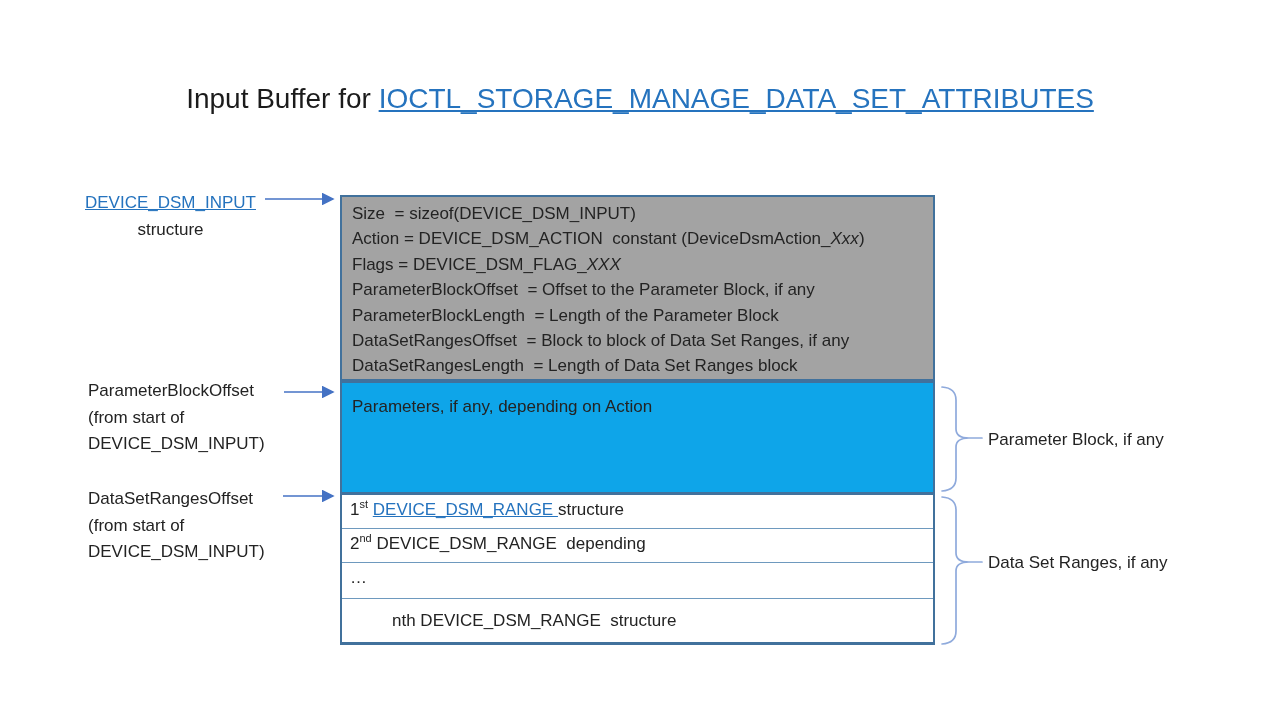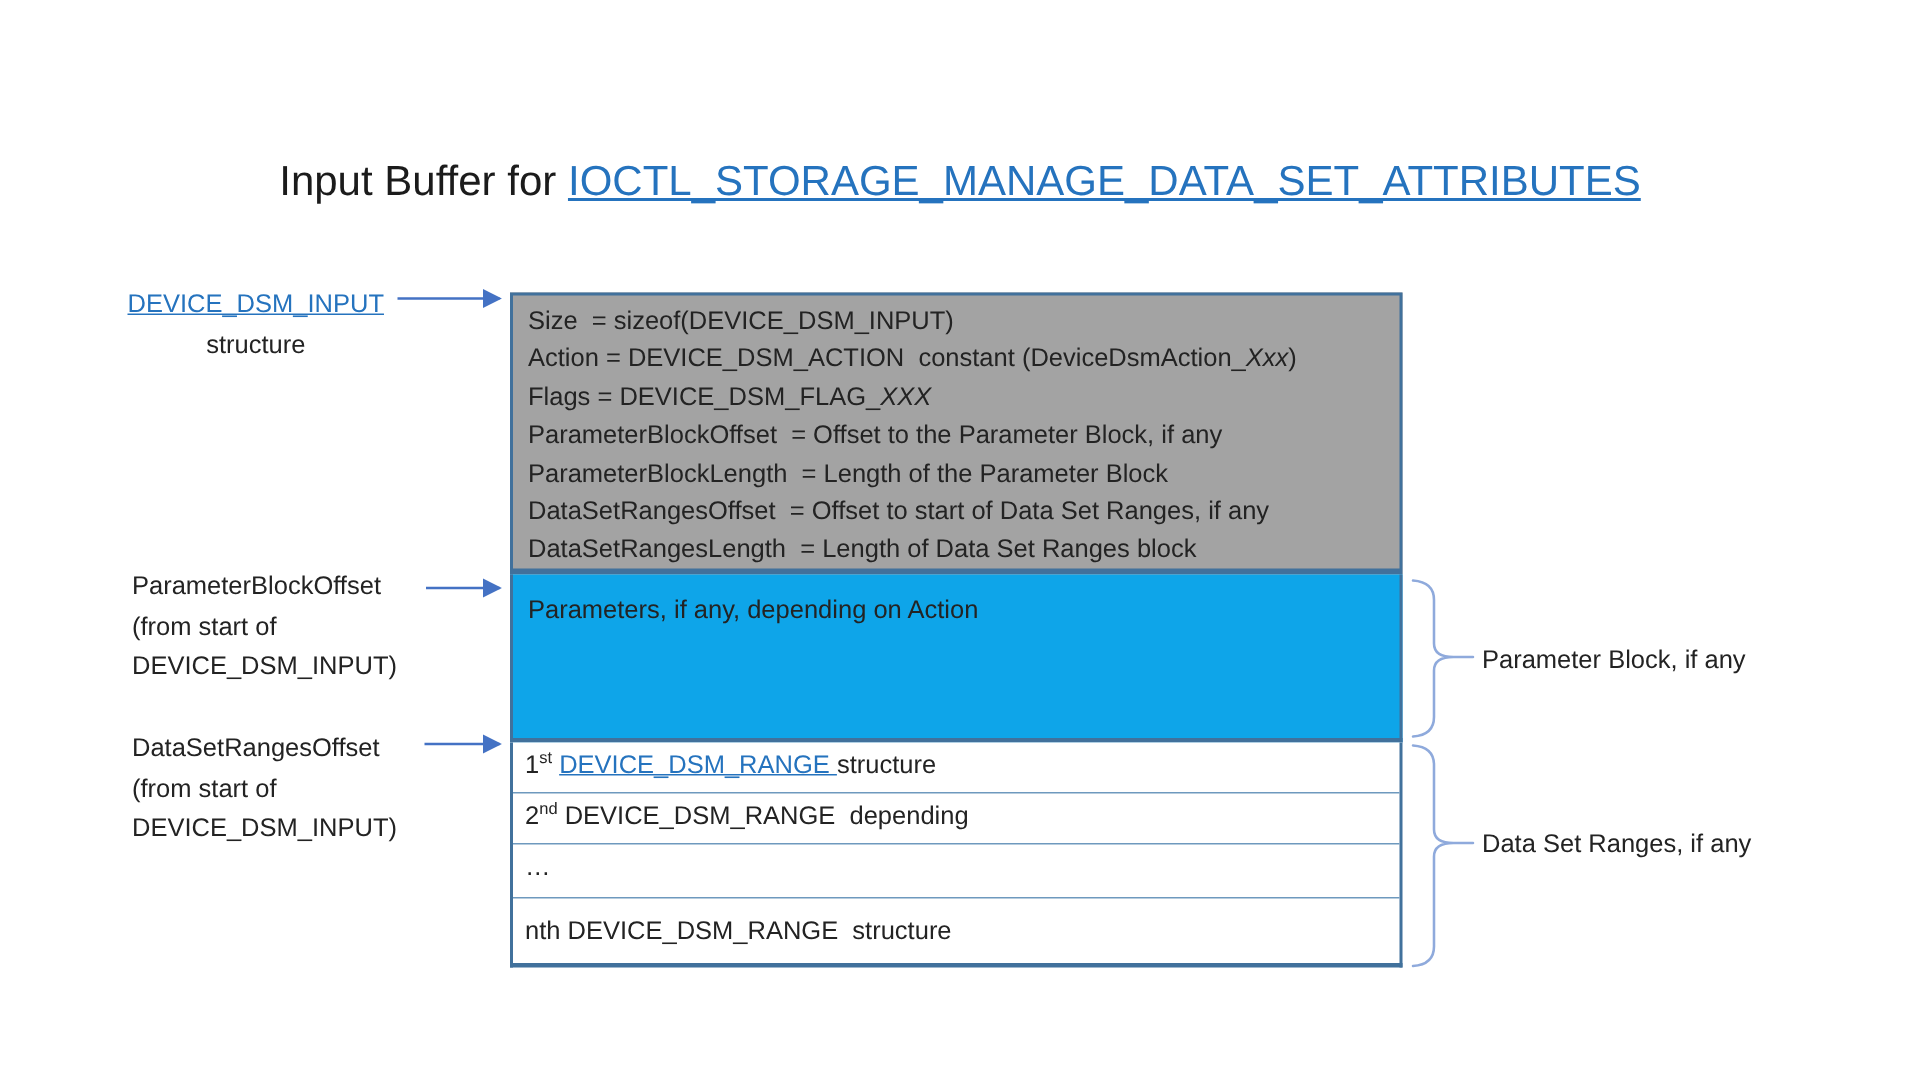--- a/index.html
+++ b/index.html
@@ -9,21 +9,21 @@
   *{margin:0;padding:0;box-sizing:border-box;}
   html,body{width:1280px;height:720px;}
   body{
     position:relative;background:#ffffff;overflow:hidden;
     font-family:"Liberation Sans",sans-serif;color:var(--txt);
   }
   .pre{white-space:pre-wrap;}
   a.lnk{color:var(--link);text-decoration:underline;cursor:pointer;}
   
   .title{
-    position:absolute;top:104px;left:0;width:1280px;
+    position:absolute;top:82px;left:0;width:1280px;
     text-align:center;font-size:28px;line-height:34px;color:#1b1b1b;
   }
   
   .llabel{position:absolute;font-size:17px;line-height:26.5px;color:var(--txt);}
   #lbl-dsm-input{top:190px;left:85px;text-align:center;}
   #lbl-param-offset{top:378px;left:88px;}
   #lbl-ranges-offset{top:486px;left:88px;}
   
   .hbox{
     position:absolute;left:340px;top:195px;width:595px;height:188px;
@@ -43,21 +43,21 @@
     background:#fff;
   }
   .rrow{
     padding:5px 8px 0 8px;font-size:17px;white-space:pre-wrap;
     border-bottom:1px solid var(--rowdiv);
   }
   .rrow sup{font-size:11px;line-height:0;}
   .rrow:nth-child(1){height:34px;}
   .rrow:nth-child(2){height:34px;}
   .rrow:nth-child(3){height:36px;}
-  .rrow:nth-child(4){height:43px;border-bottom:none;padding-top:12px;}
+  .rrow:nth-child(4){height:43px;border-bottom:none;padding-top:12px;margin-left:42px;}
   
   .rlabel{position:absolute;font-size:17px;color:var(--txt);white-space:nowrap;}
   #lbl-param-block{top:430px;left:988px;}
   #lbl-data-set-ranges{top:553px;left:988px;}
   
   svg.overlay{position:absolute;inset:0;width:1280px;height:720px;pointer-events:none;}
   .arrow-line{stroke:var(--arrow);stroke-width:1.6;fill:none;}
   .arrow-head{fill:var(--arrow);}
   .brace{stroke:var(--brace);stroke-width:1.7;fill:none;stroke-linecap:round;}
 </style>
@@ -84,21 +84,21 @@
   <div class="pre">(from start of</div>
   <div class="pre">DEVICE_DSM_INPUT)</div>
 </div>
 
 <div class="hbox" id="header-box">
     <div class="bline"><span>Size  = sizeof(DEVICE_DSM_INPUT)</span></div>
     <div class="bline"><span>Action = DEVICE_DSM_ACTION  constant (DeviceDsmAction_</span><i>Xxx</i><span>)</span></div>
     <div class="bline"><span>Flags = DEVICE_DSM_FLAG_</span><i>XXX</i></div>
     <div class="bline"><span>ParameterBlockOffset  = Offset to the Parameter Block, if any</span></div>
     <div class="bline"><span>ParameterBlockLength  = Length of the Parameter Block</span></div>
-    <div class="bline"><span>DataSetRangesOffset  = Offset to start of Data Set Ranges, if any</span></div>
+    <div class="bline"><span>DataSetRangesOffset  = Block to block of Data Set Ranges, if any</span></div>
     <div class="bline"><span>DataSetRangesLength  = Length of Data Set Ranges block</span></div>
   </div>
 
 <div class="pbox">
   <div class="pre">Parameters, if any, depending on Action</div>
 </div>
 
 <div class="rbox" id="ranges-box">
     <div class="rrow"><span>1</span><sup>st</sup> <a class="lnk">DEVICE_DSM_RANGE </a><span>structure</span></div>
     <div class="rrow"><span>2</span><sup>nd</sup><span> DEVICE_DSM_RANGE  depending</span></div>

